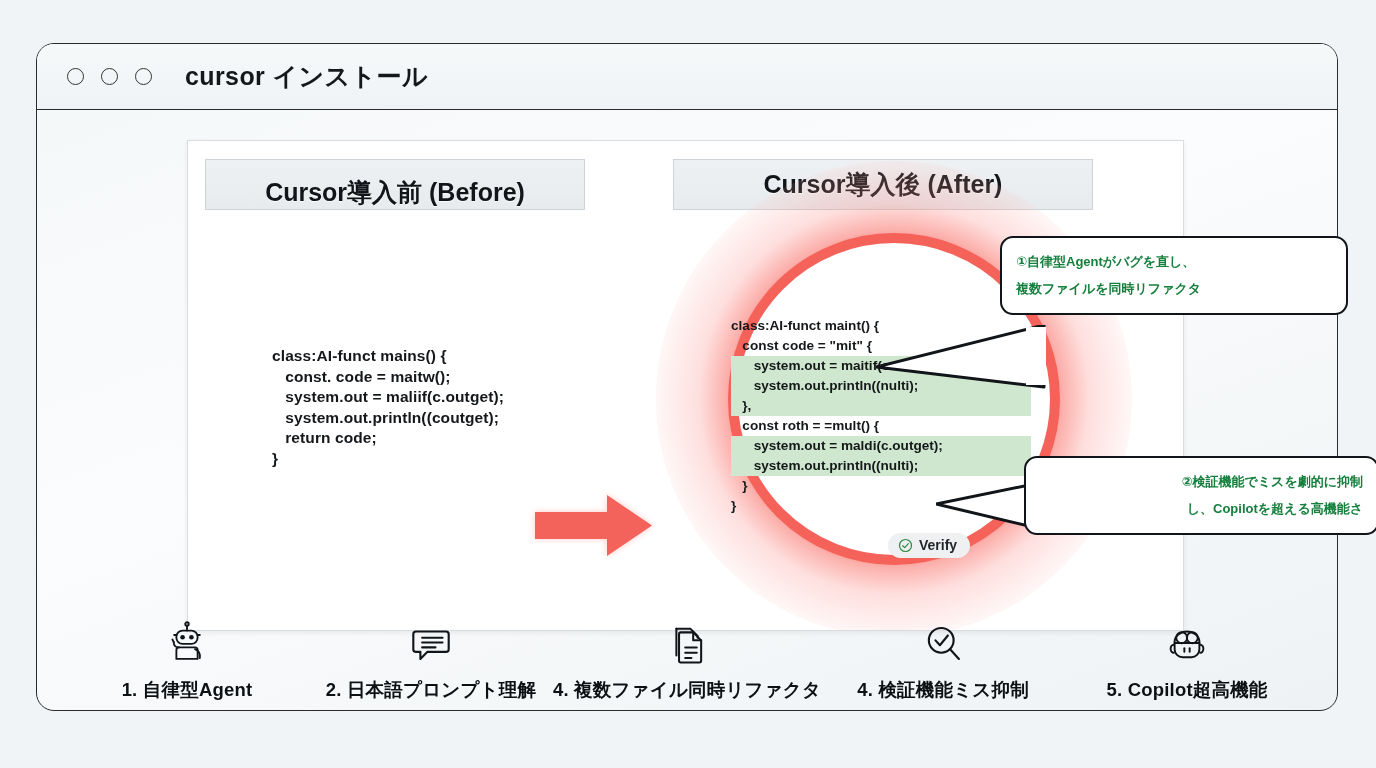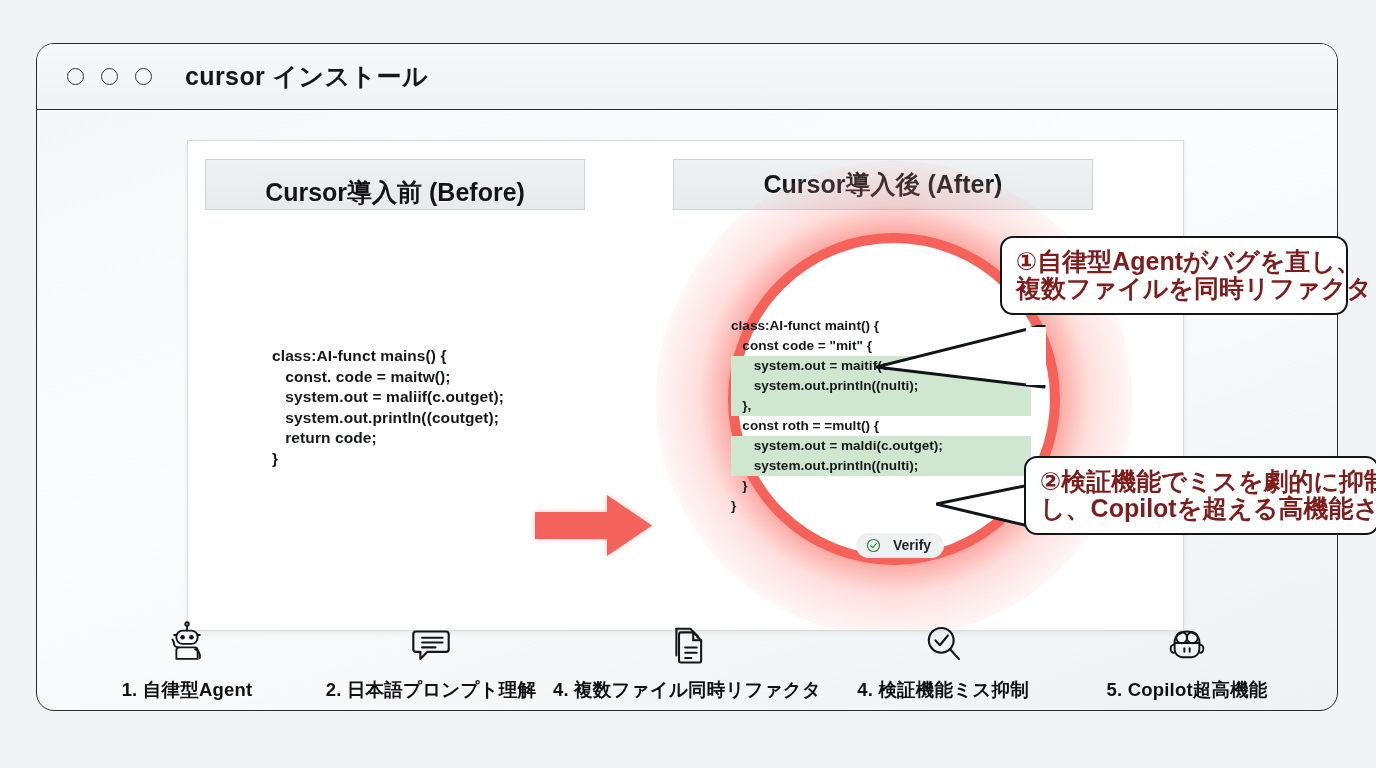--- a/index.html
+++ b/index.html
@@ -151,24 +151,24 @@
     background: #cfe7cf;
     display: block;
   }
   .code-after .pl {
     display: block;
   }
 
   
   .verify {
     position: absolute;
-    left: 668px; top: 392px;
+    left: 700px; top: 392px;
     display: inline-flex;
     align-items: center;
-    gap: 12px;
+    gap: 6px;
     background: #eff0f1;
     border-radius: 14px;
     padding: 4px 13px 5px 10px;
   }
   .verify .lbl {
     font-size: 14px;
     font-weight: 600;
     color: #22262a;
   }
 
@@ -176,23 +176,23 @@
   .bubble {
     position: absolute;
     background: #ffffff;
     border: 2.6px solid #111418;
     border-radius: 13px;
     box-sizing: border-box;
     padding: 10px 14px 11px 14px;
     z-index: 40;
   }
   .bubble .line {
-    font-size: 25px;
+    font-size: 13px;
     font-weight: 700;
-    color: #7f1d1d;
+    color: #15803d;
     line-height: 27px;
     white-space: nowrap;
   }
   .bubble.one {
     left: 1000px; top: 236px;
     width: 348px;
   }
   .bubble.two {
     left: 1024px; top: 456px;
     width: 355px;

